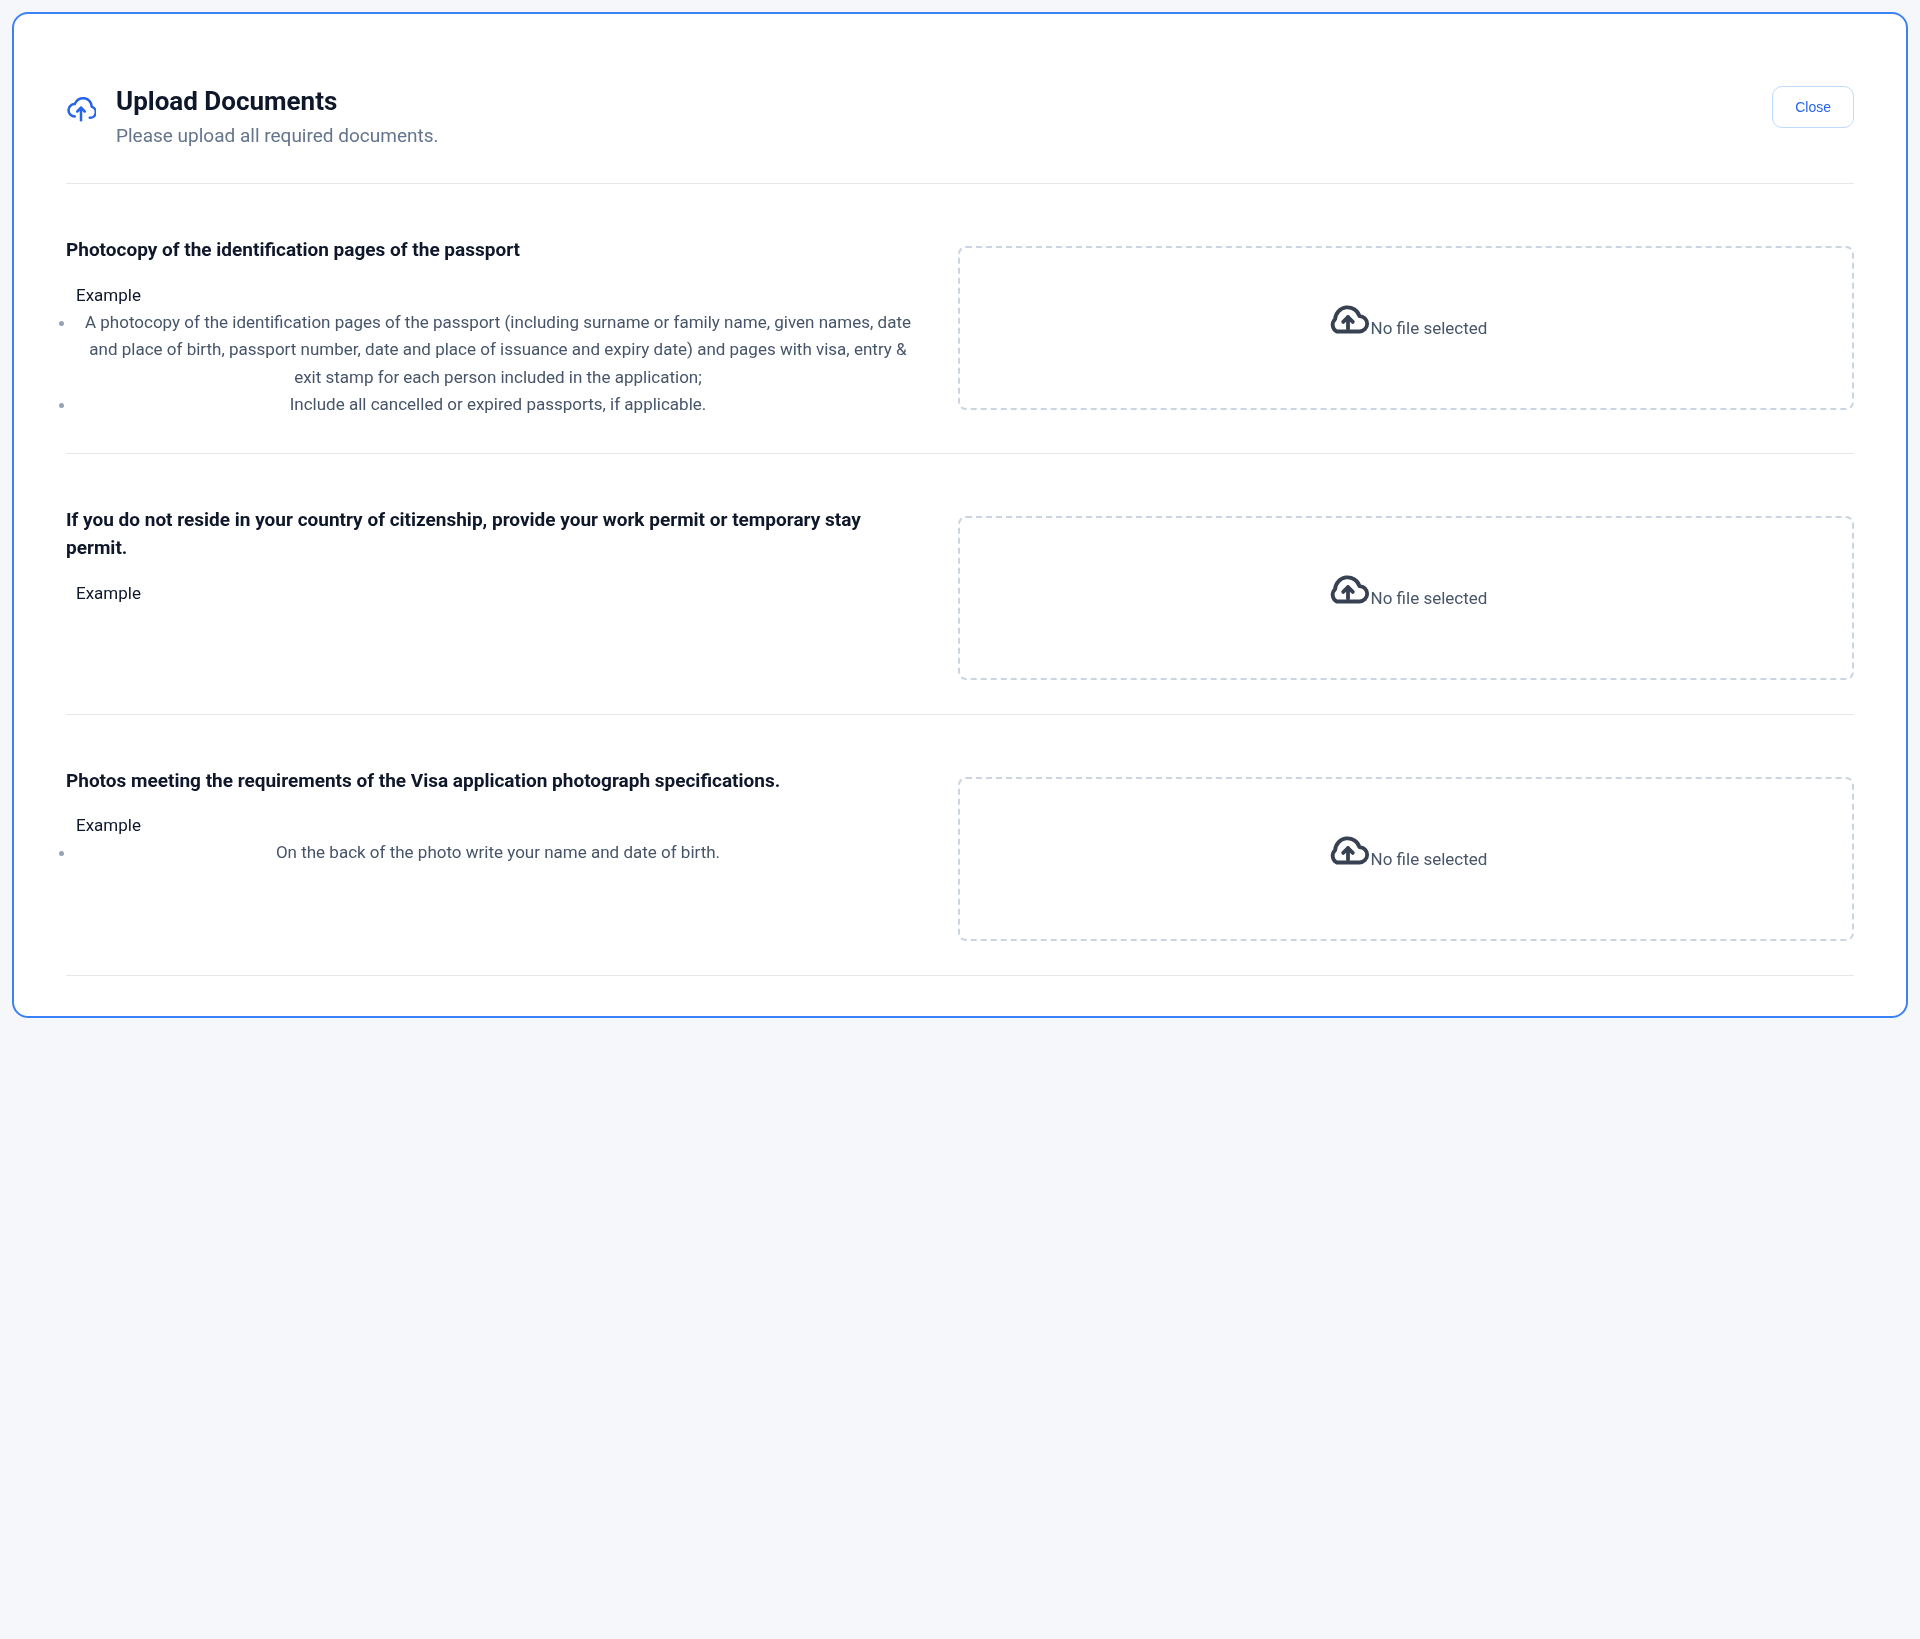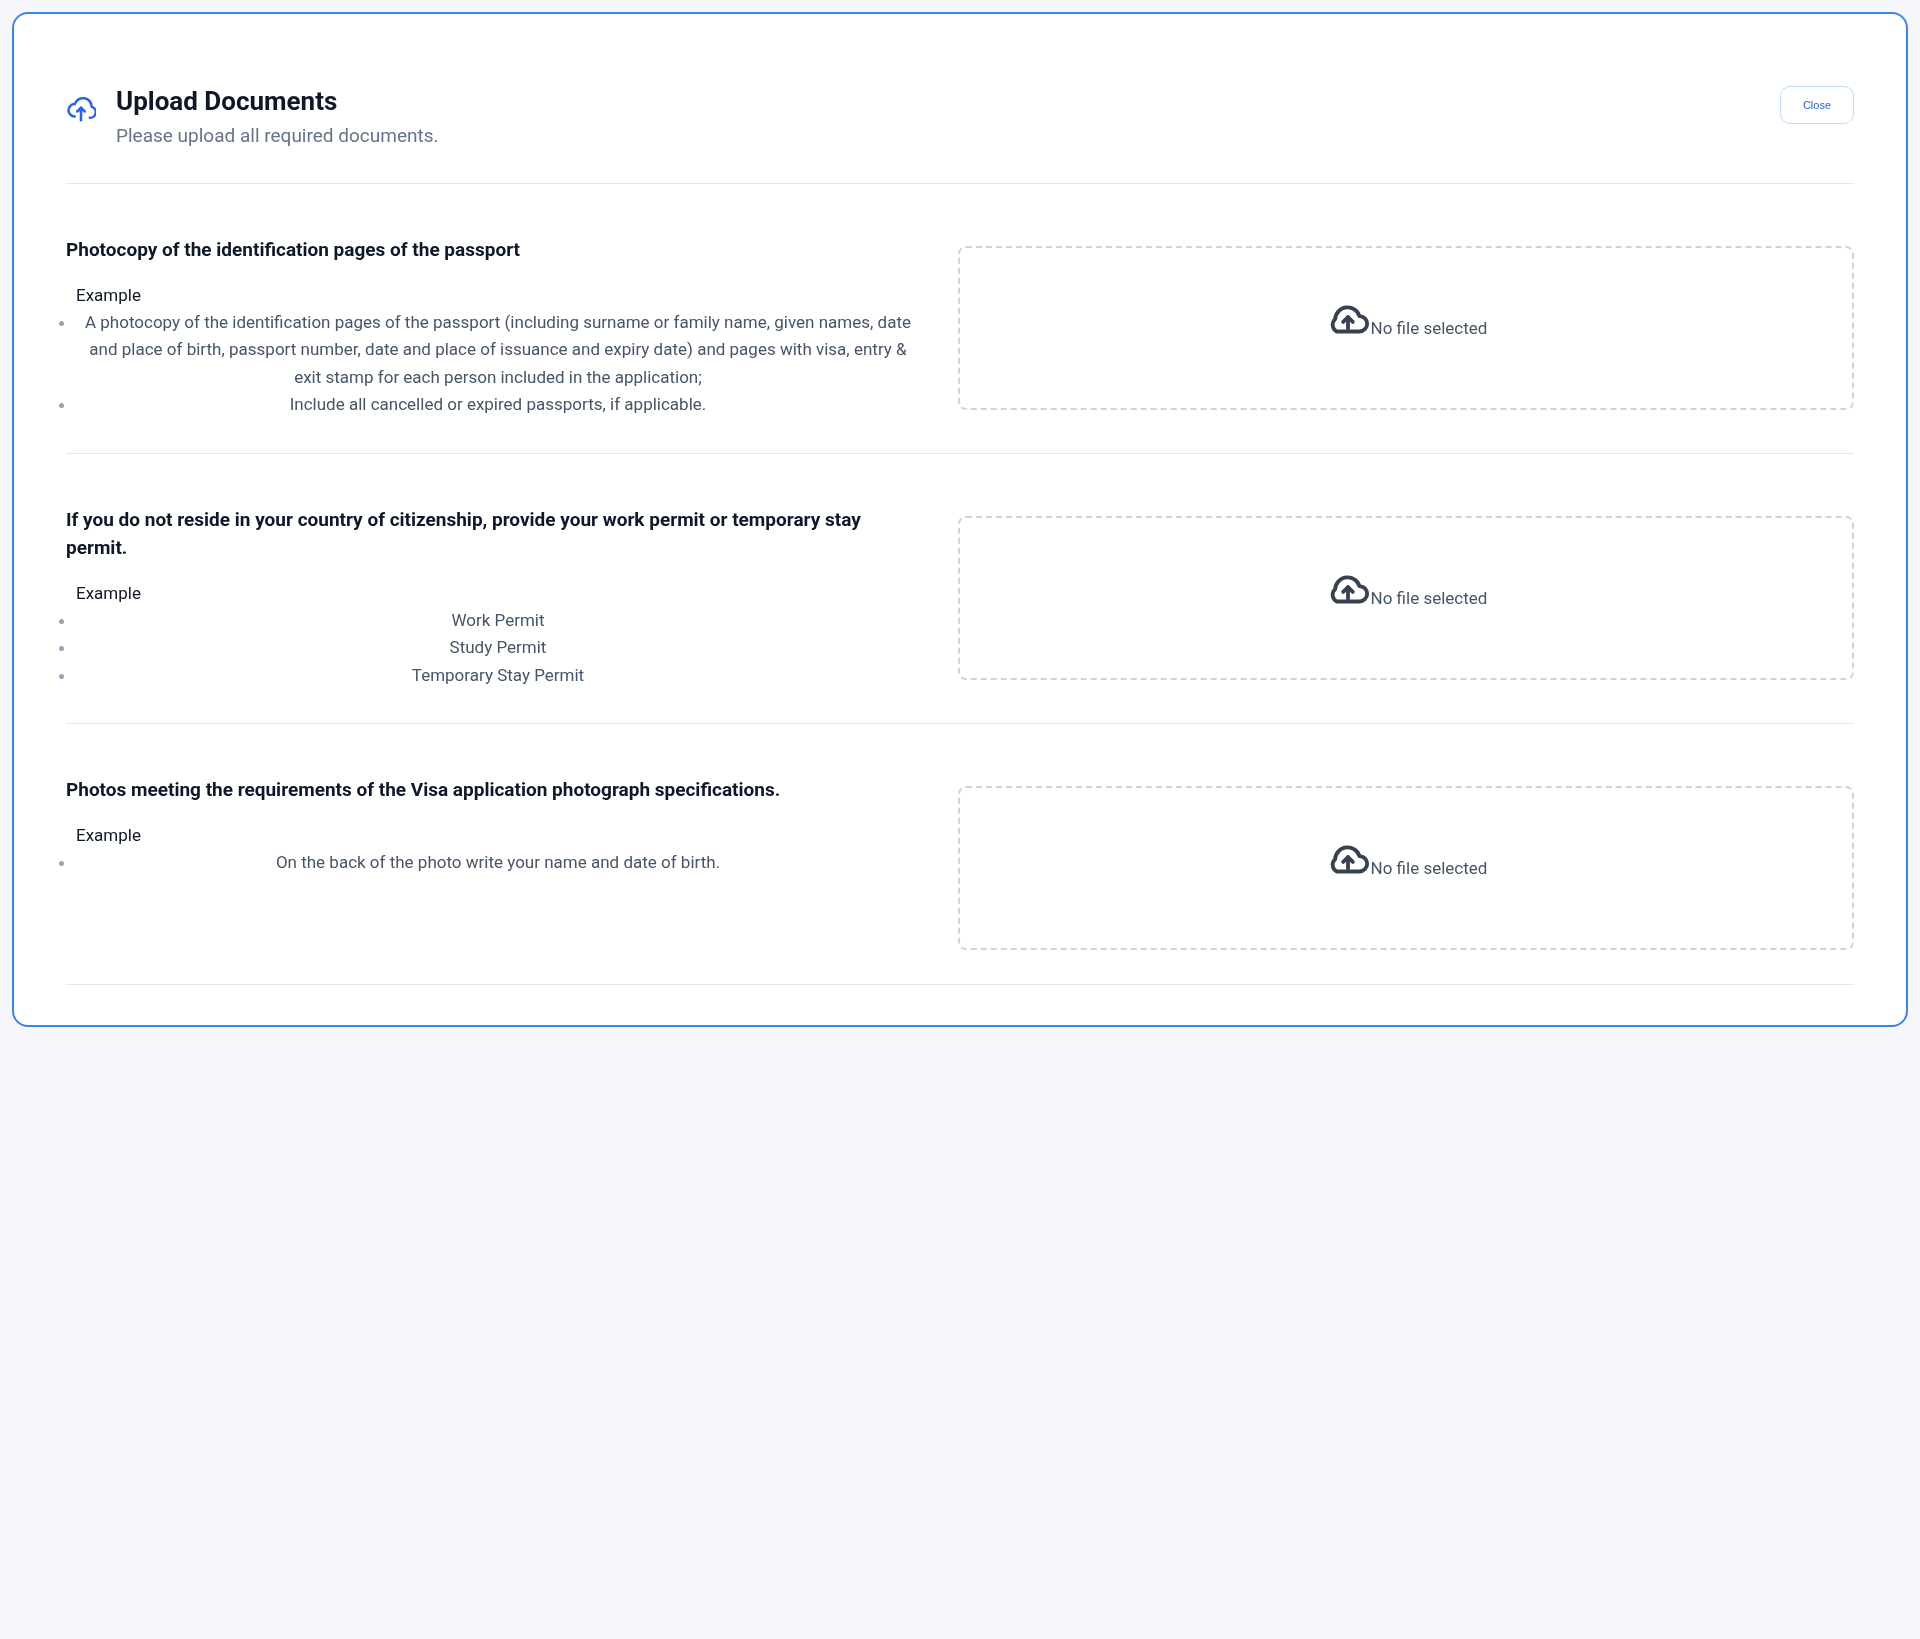--- a/index.html
+++ b/index.html
@@ -54,21 +54,21 @@
     .header-text p {
       font-size: 19px;
       color: #64748b;
       font-weight: 400;
     }
 
     .close-btn {
       background: #ffffff;
       border: 1.5px solid #bfdbfe;
       color: #2563eb;
-      font-size: 11px;
+      font-size: 14px;
       font-weight: 500;
       padding: 12px 22px;
       border-radius: 10px;
       cursor: pointer;
     }
 
     .document-section {
       display: flex;
       gap: 40px;
       padding: 52px 0 34px 0;
@@ -191,25 +191,20 @@
         </svg>
       </span>
       <span class="dropzone-text">No file selected</span>
     </div>
   </div>
 
   <div class="document-section">
     <div class="document-info">
       <div class="document-title">If you do not reside in your country of citizenship, provide your work permit or temporary stay permit.</div>
       <div class="example-label">Example</div>
-      <ul>
-        <li>Work Permit</li>
-        <li>Study Permit</li>
-        <li>Temporary Stay Permit</li>
-      </ul>
     </div>
     <div class="dropzone">
       <span class="dropzone-icon">
         <svg viewBox="0 0 24 24" fill="none" stroke="currentColor" stroke-width="2" stroke-linecap="round" stroke-linejoin="round">
           <path d="M18 18.5a4 4 0 0 0 0-8 6.5 6.5 0 0 0-12.7 1.6A4 4 0 0 0 6 18.5Z"></path>
           <polyline points="9.5 13.5 12 11 14.5 13.5"></polyline>
           <line x1="12" y1="11" x2="12" y2="17"></line>
         </svg>
       </span>
       <span class="dropzone-text">No file selected</span>

